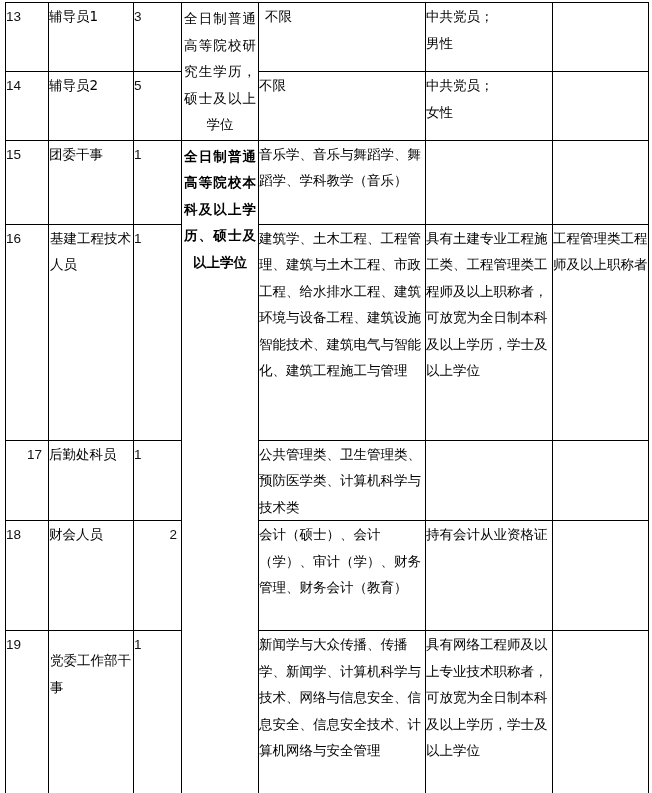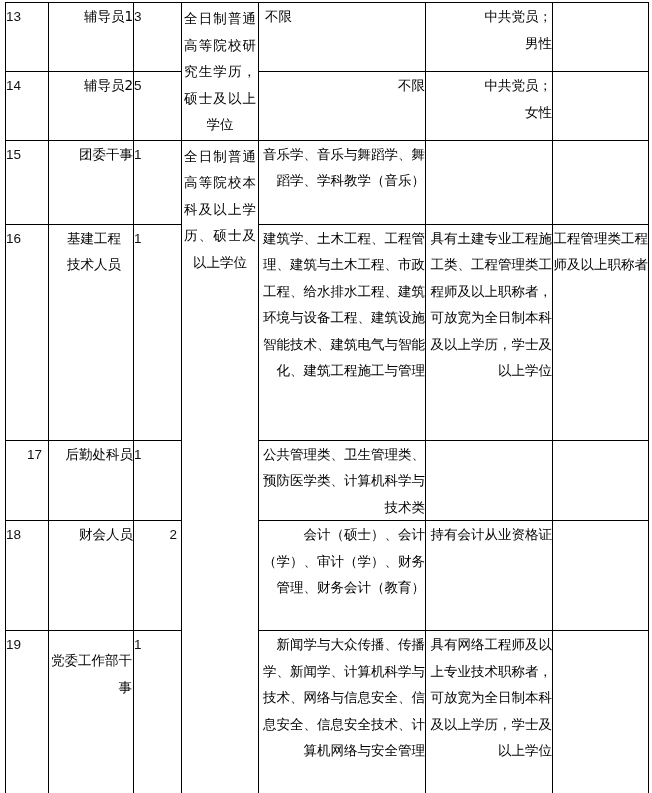--- a/index.html
+++ b/index.html
@@ -2,21 +2,21 @@
 <html><head>
   <meta charset="utf-8">
   <style>
     html, body { margin: 0; padding: 0; background: #ffffff; }
     body { width: 652px; height: 793px; position: relative; overflow: hidden;
            font-family: "DejaVu Sans", "Liberation Sans", sans-serif; color: #000; }
     .tbl { position: absolute; left: 5px; top: 2px; border-collapse: collapse; table-layout: fixed; }
     .tbl td { border: 1.5px solid #000; vertical-align: top; padding: 0; font-size: 13.5px; line-height: 26.5px; }
     .num { font-family: "Liberation Sans", sans-serif; font-size: 13px; color: #111; padding-top: 1px !important; }
     .num.right { text-align: right; padding-right: 10px !important; }
-    .center { text-align: right; }
+    .center { text-align: left; }
     .left { text-align: left; padding-left: 6px !important; }
     .wrap { white-space: normal; word-break: break-all; }
     .cell-inner { padding: 2px 3px; margin-top: 20px; }
     .edu { padding: 2px 2px !important; }
   </style>
 </head>
 <body>
 
 <table class="tbl">
   <colgroup>
@@ -52,29 +52,29 @@
       <div>中共党员；</div>
       <div>女性</div>
     </td>
     <td></td>
   </tr>
 
   <tr style="height:84px">
     <td class="num">15</td>
     <td class="center">团委干事</td>
     <td class="num">1</td>
-    <td rowspan="5" class="edu wrap" style="text-align:justify; text-align-last:center;">全日制普通高等院校本科及以上学历、硕士及以上学位</td>
+    <td rowspan="5" class="edu wrap" style="text-align:justify; text-align-last:center;font-weight:bold;">全日制普通高等院校本科及以上学历、硕士及以上学位</td>
     <td class="center wrap cell-inner">音乐学、音乐与舞蹈学、舞蹈学、学科教学（音乐）</td>
     <td></td>
     <td></td>
   </tr>
 
   <tr style="height:216px">
     <td class="num">16</td>
-    <td class="center wrap" style="padding:0 12px;">基建工程技术人员</td>
+    <td class="center wrap" style="padding:0 1px;">基建工程技术人员</td>
     <td class="num">1</td>
     <td class="center wrap cell-inner">建筑学、土木工程、工程管理、建筑与土木工程、市政工程、给水排水工程、建筑环境与设备工程、建筑设施智能技术、建筑电气与智能化、建筑工程施工与管理</td>
     <td class="center wrap cell-inner">具有土建专业工程施工类、工程管理类工程师及以上职称者，可放宽为全日制本科及以上学历，学士及以上学位</td>
     <td class="center wrap cell-inner">工程管理类工程师及以上职称者</td>
   </tr>
 
   <tr style="height:80px">
     <td class="num right" style="padding-right:6px !important;">17</td>
     <td class="center">后勤处科员</td>
     <td class="num">1</td>

